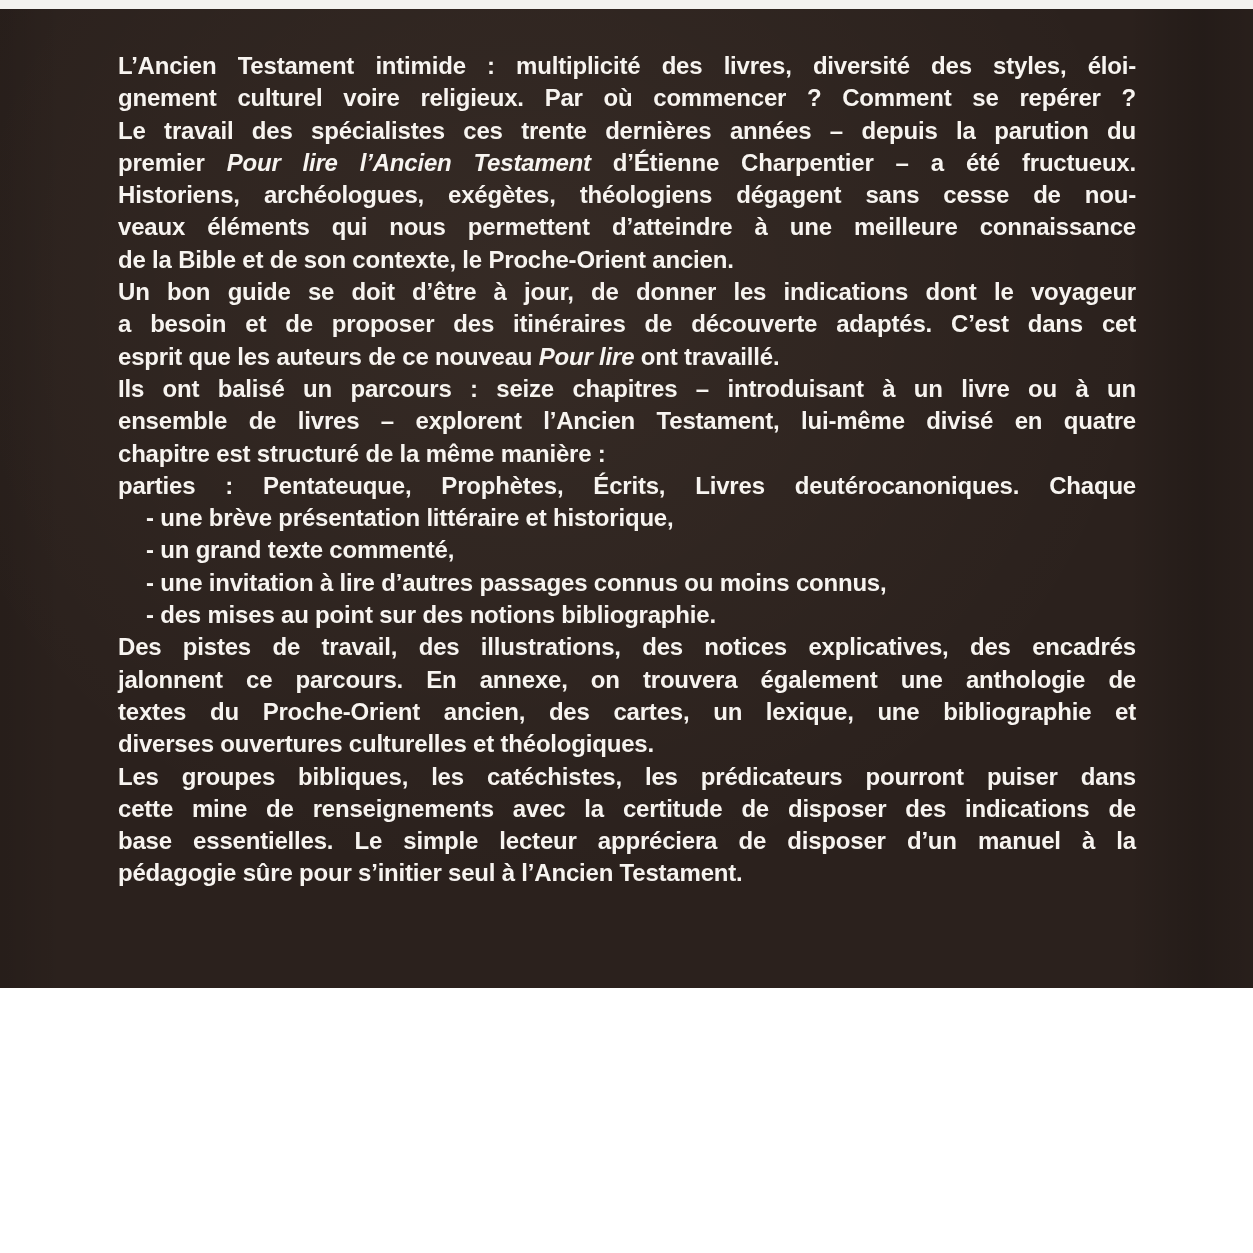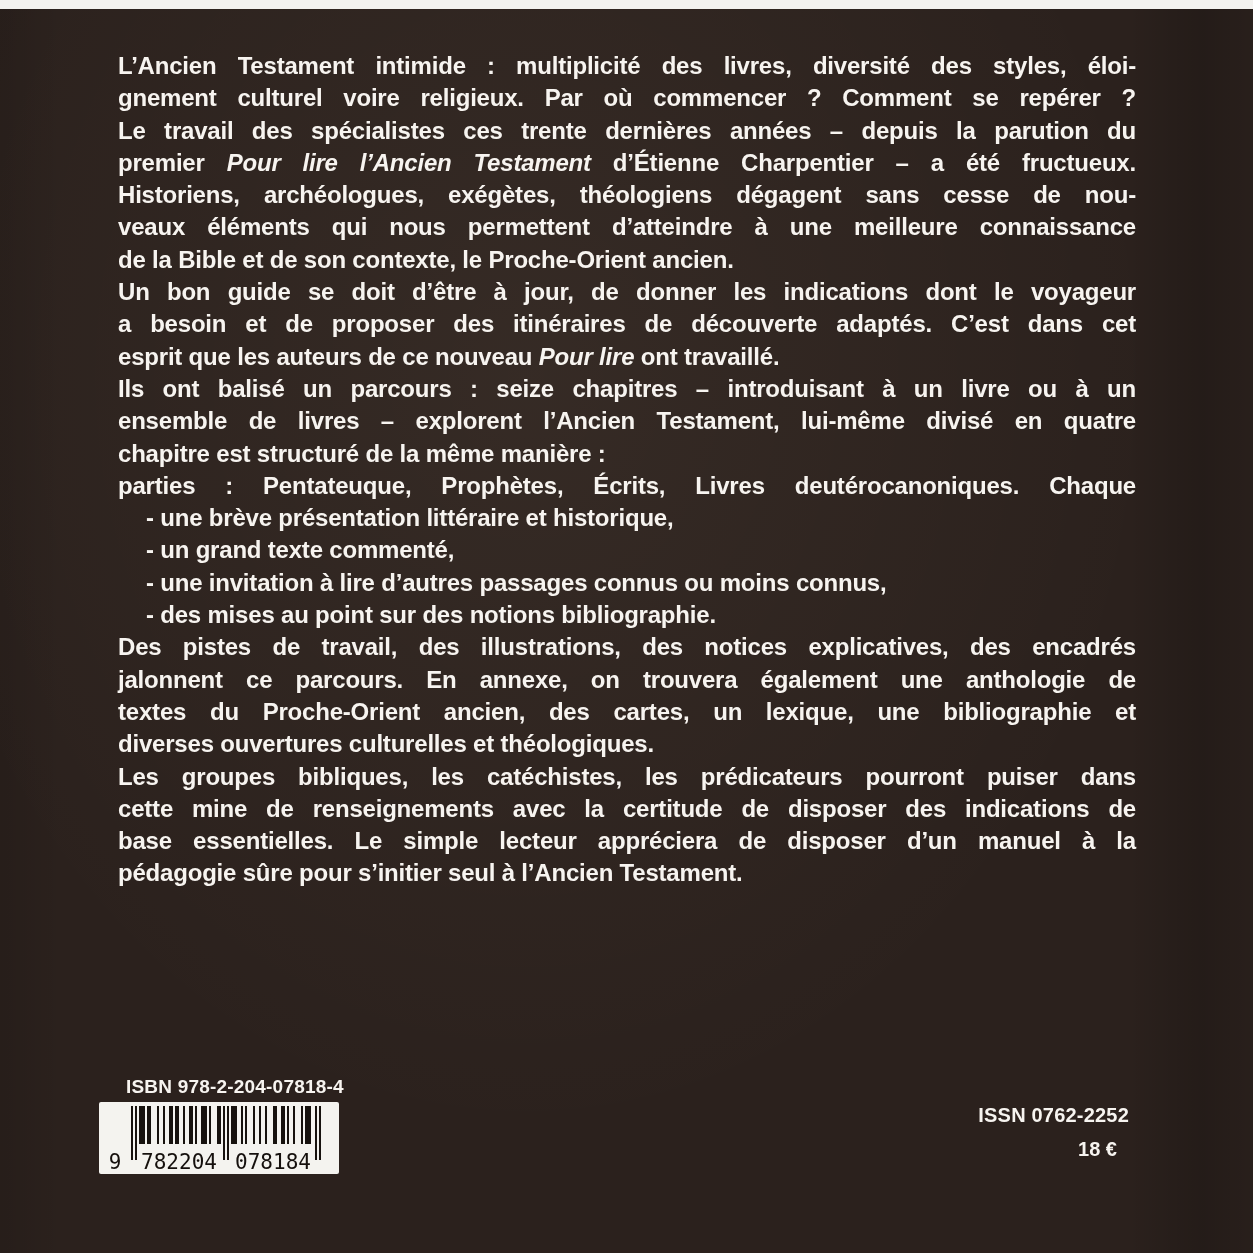--- a/index.html
+++ b/index.html
@@ -1,21 +1,21 @@
 <!DOCTYPE html>
 <html style="--bg: #2b211d; --text: #f7f4f0; --edge: #f3f2ef; --bcbg: #f4f3ef; --bar: #17120e;"><head>
 <meta charset="utf-8">
 <style>
   :root{
     --bg:#2b211d; --text:#f7f4f0; --edge:#f3f2ef; --bcbg:#f4f3ef; --bar:#17120e;
   }
   html,body{margin:0;padding:0;}
   body{width:1253px;height:1253px;background:#fff;font-family:"Liberation Sans","DejaVu Sans",sans-serif;}
   .page{
-    position:relative;width:1253px;height:1253px;overflow:hidden;
+    position:relative;width:1253px;height:988px;overflow:hidden;
     background:var(--bg);
   }
   .page::before{
     content:"";position:absolute;inset:0;pointer-events:none;
     background:
       radial-gradient(ellipse at 42% 30%, rgba(255,225,190,0.05), rgba(0,0,0,0) 62%),
       linear-gradient(90deg, rgba(0,0,0,0.10) 0%, rgba(0,0,0,0) 5%, rgba(0,0,0,0) 90%, rgba(0,0,0,0.16) 96%, rgba(0,0,0,0.06) 100%);
   }
   .top-edge{
     position:absolute;left:0;top:0;width:100%;height:9px;background:var(--edge);z-index:3;

